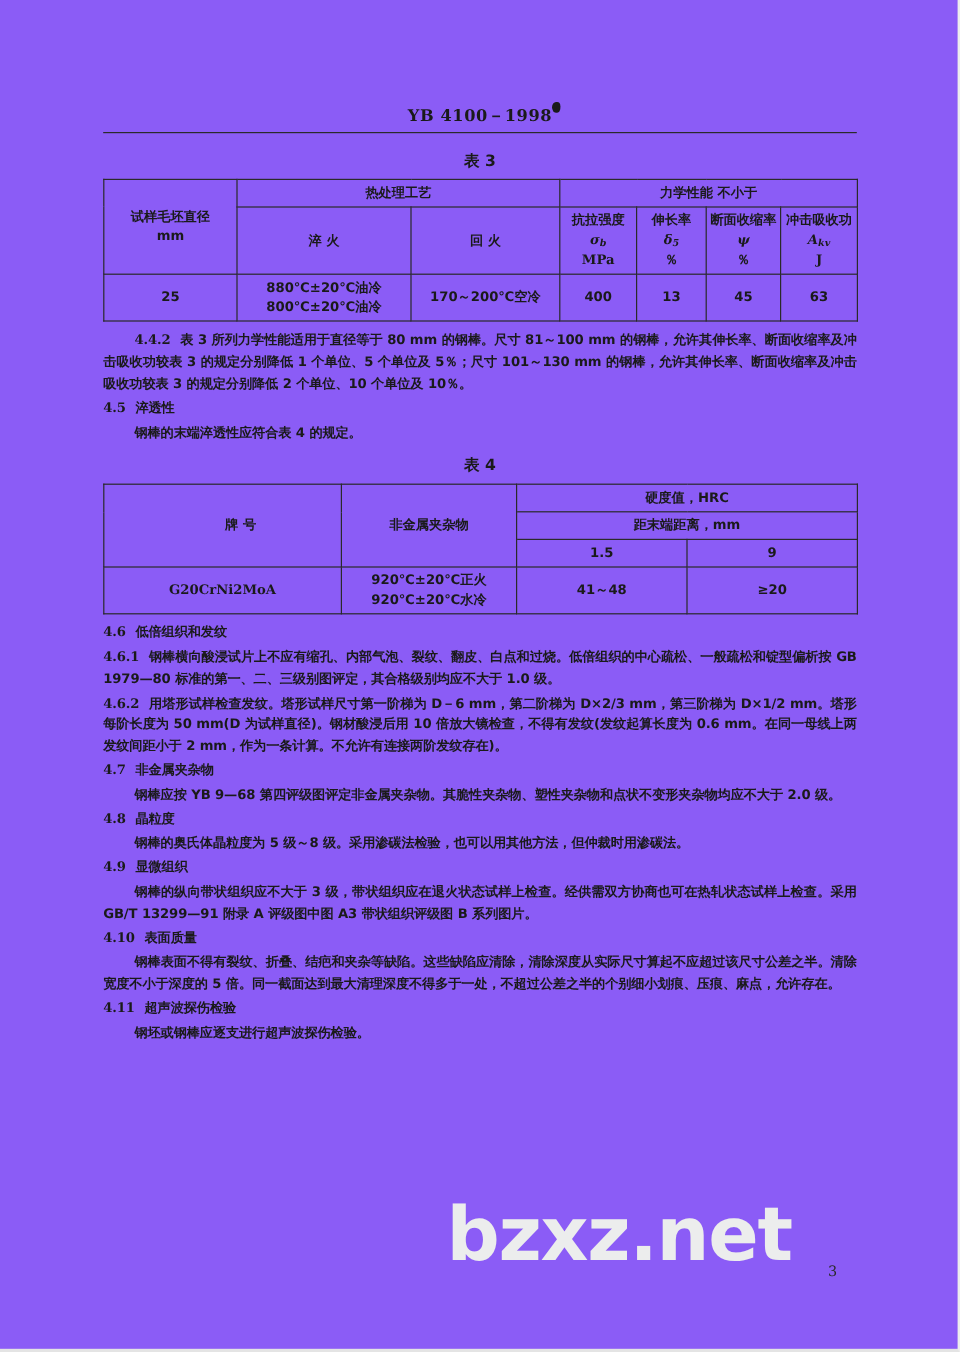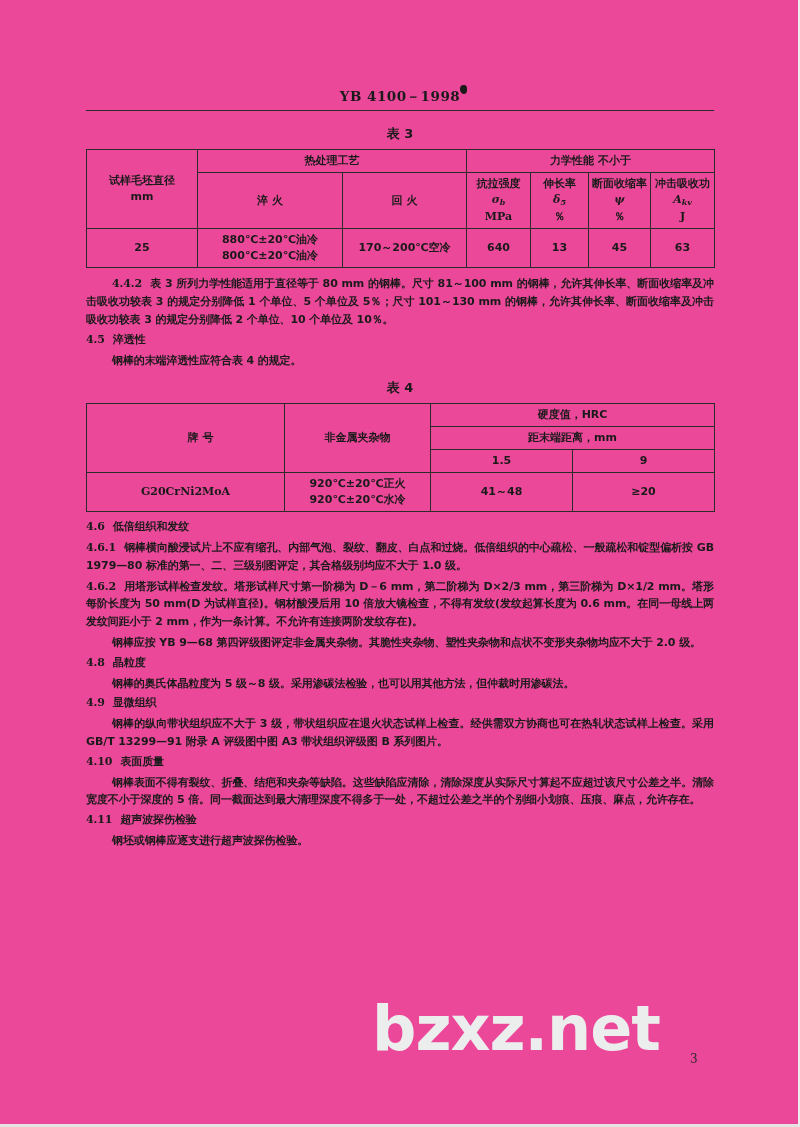--- a/index.html
+++ b/index.html
@@ -8,21 +8,21 @@
     background: #ffffff;
   }
   body {
     font-family: "DejaVu Serif", "Liberation Serif", serif;
     color: #1a1a1a;
   }
   #page {
     position: relative;
     width: 800px;
     height: 1127px;
-    background: #ec4899;
+    background: #8b5cf6;
     overflow: hidden;
     box-sizing: border-box;
   }
   
   #scan-edge {
     position: absolute;
     left: 0; top: 0;
     width: 800px; height: 1127px;
     border-right: 2px solid #ededed;
     border-bottom: 3px solid #e4e4e4;
@@ -212,21 +212,21 @@
         </tr>
         <tr>
           <td class="outer-l">25</td>
           <td>
             <div class="cell-lines">
               <div>880℃±20℃油冷</div>
               <div>800℃±20℃油冷</div>
             </div>
           </td>
           <td>170～200℃空冷</td>
-          <td>640</td>
+          <td>400</td>
           <td>13</td>
           <td>45</td>
           <td class="outer-r">63</td>
         </tr>
       </tbody>
     </table>
 
     <div class="clause para" style="margin-top:7px;">
       <span class="num lat">4.4.2</span><span>表 3 所列力学性能适用于直径等于 80 mm 的钢棒。尺寸 81～100 mm 的钢棒，允许其伸长率、断面收缩率及冲击吸收功较表 3 的规定分别降低 1 个单位、5 个单位及 5％；尺寸 101～130 mm 的钢棒，允许其伸长率、断面收缩率及冲击吸收功较表 3 的规定分别降低 2 个单位、10 个单位及 10％。</span>
     </div>
@@ -277,20 +277,23 @@
     <div class="clause heading" style="margin-top:6px;">
       <span class="num lat">4.6</span><span>低倍组织和发纹</span>
     </div>
     <div class="clause para" style="text-indent:0;">
       <span class="num lat">4.6.1</span><span>钢棒横向酸浸试片上不应有缩孔、内部气泡、裂纹、翻皮、白点和过烧。低倍组织的中心疏松、一般疏松和锭型偏析按 GB 1979—80 标准的第一、二、三级别图评定，其合格级别均应不大于 1.0 级。</span>
     </div>
     <div class="clause para" style="text-indent:0;">
       <span class="num lat">4.6.2</span><span>用塔形试样检查发纹。塔形试样尺寸第一阶梯为 D－6 mm，第二阶梯为 D×2/3 mm，第三阶梯为 D×1/2 mm。塔形每阶长度为 50 mm(D 为试样直径)。钢材酸浸后用 10 倍放大镜检查，不得有发纹(发纹起算长度为 0.6 mm。在同一母线上两发纹间距小于 2 mm，作为一条计算。不允许有连接两阶发纹存在)。</span>
     </div>
 
+    <div class="clause heading">
+      <span class="num lat">4.7</span><span>非金属夹杂物</span>
+    </div>
     <div class="clause para">
       <span>钢棒应按 YB 9—68 第四评级图评定非金属夹杂物。其脆性夹杂物、塑性夹杂物和点状不变形夹杂物均应不大于 2.0 级。</span>
     </div>
 
     <div class="clause heading">
       <span class="num lat">4.8</span><span>晶粒度</span>
     </div>
     <div class="clause para">
       <span>钢棒的奥氏体晶粒度为 5 级～8 级。采用渗碳法检验，也可以用其他方法，但仲裁时用渗碳法。</span>
     </div>

